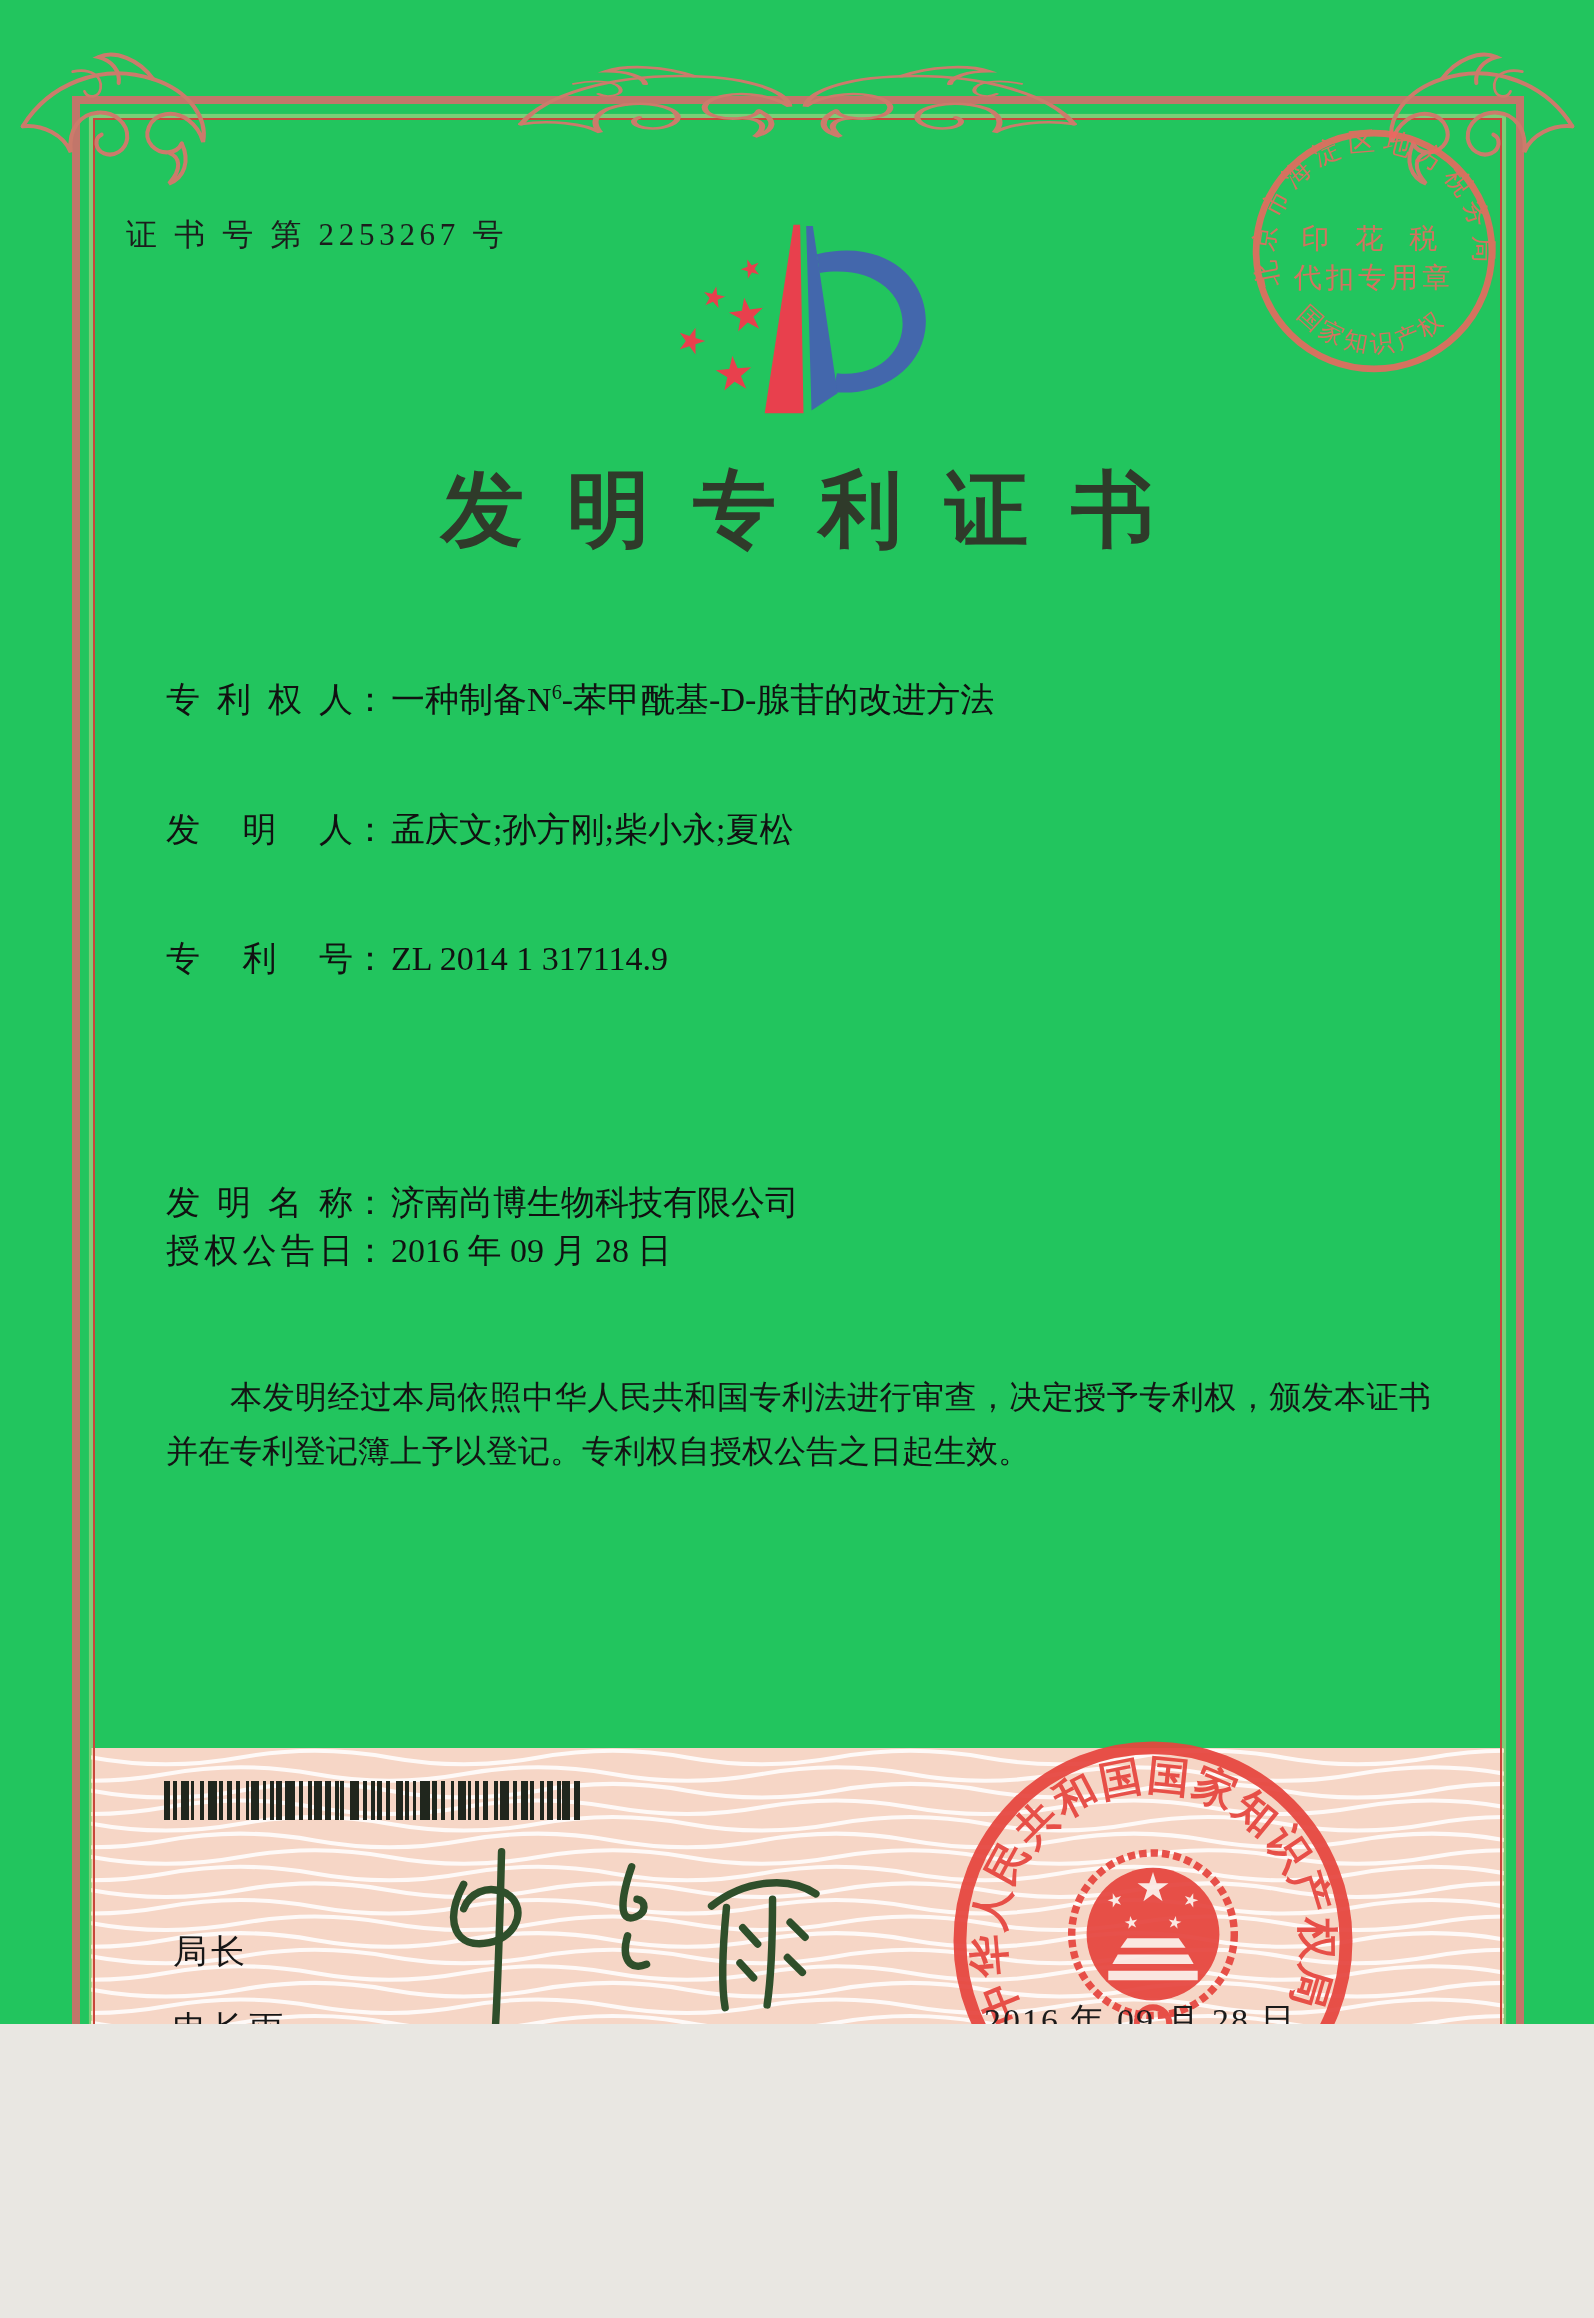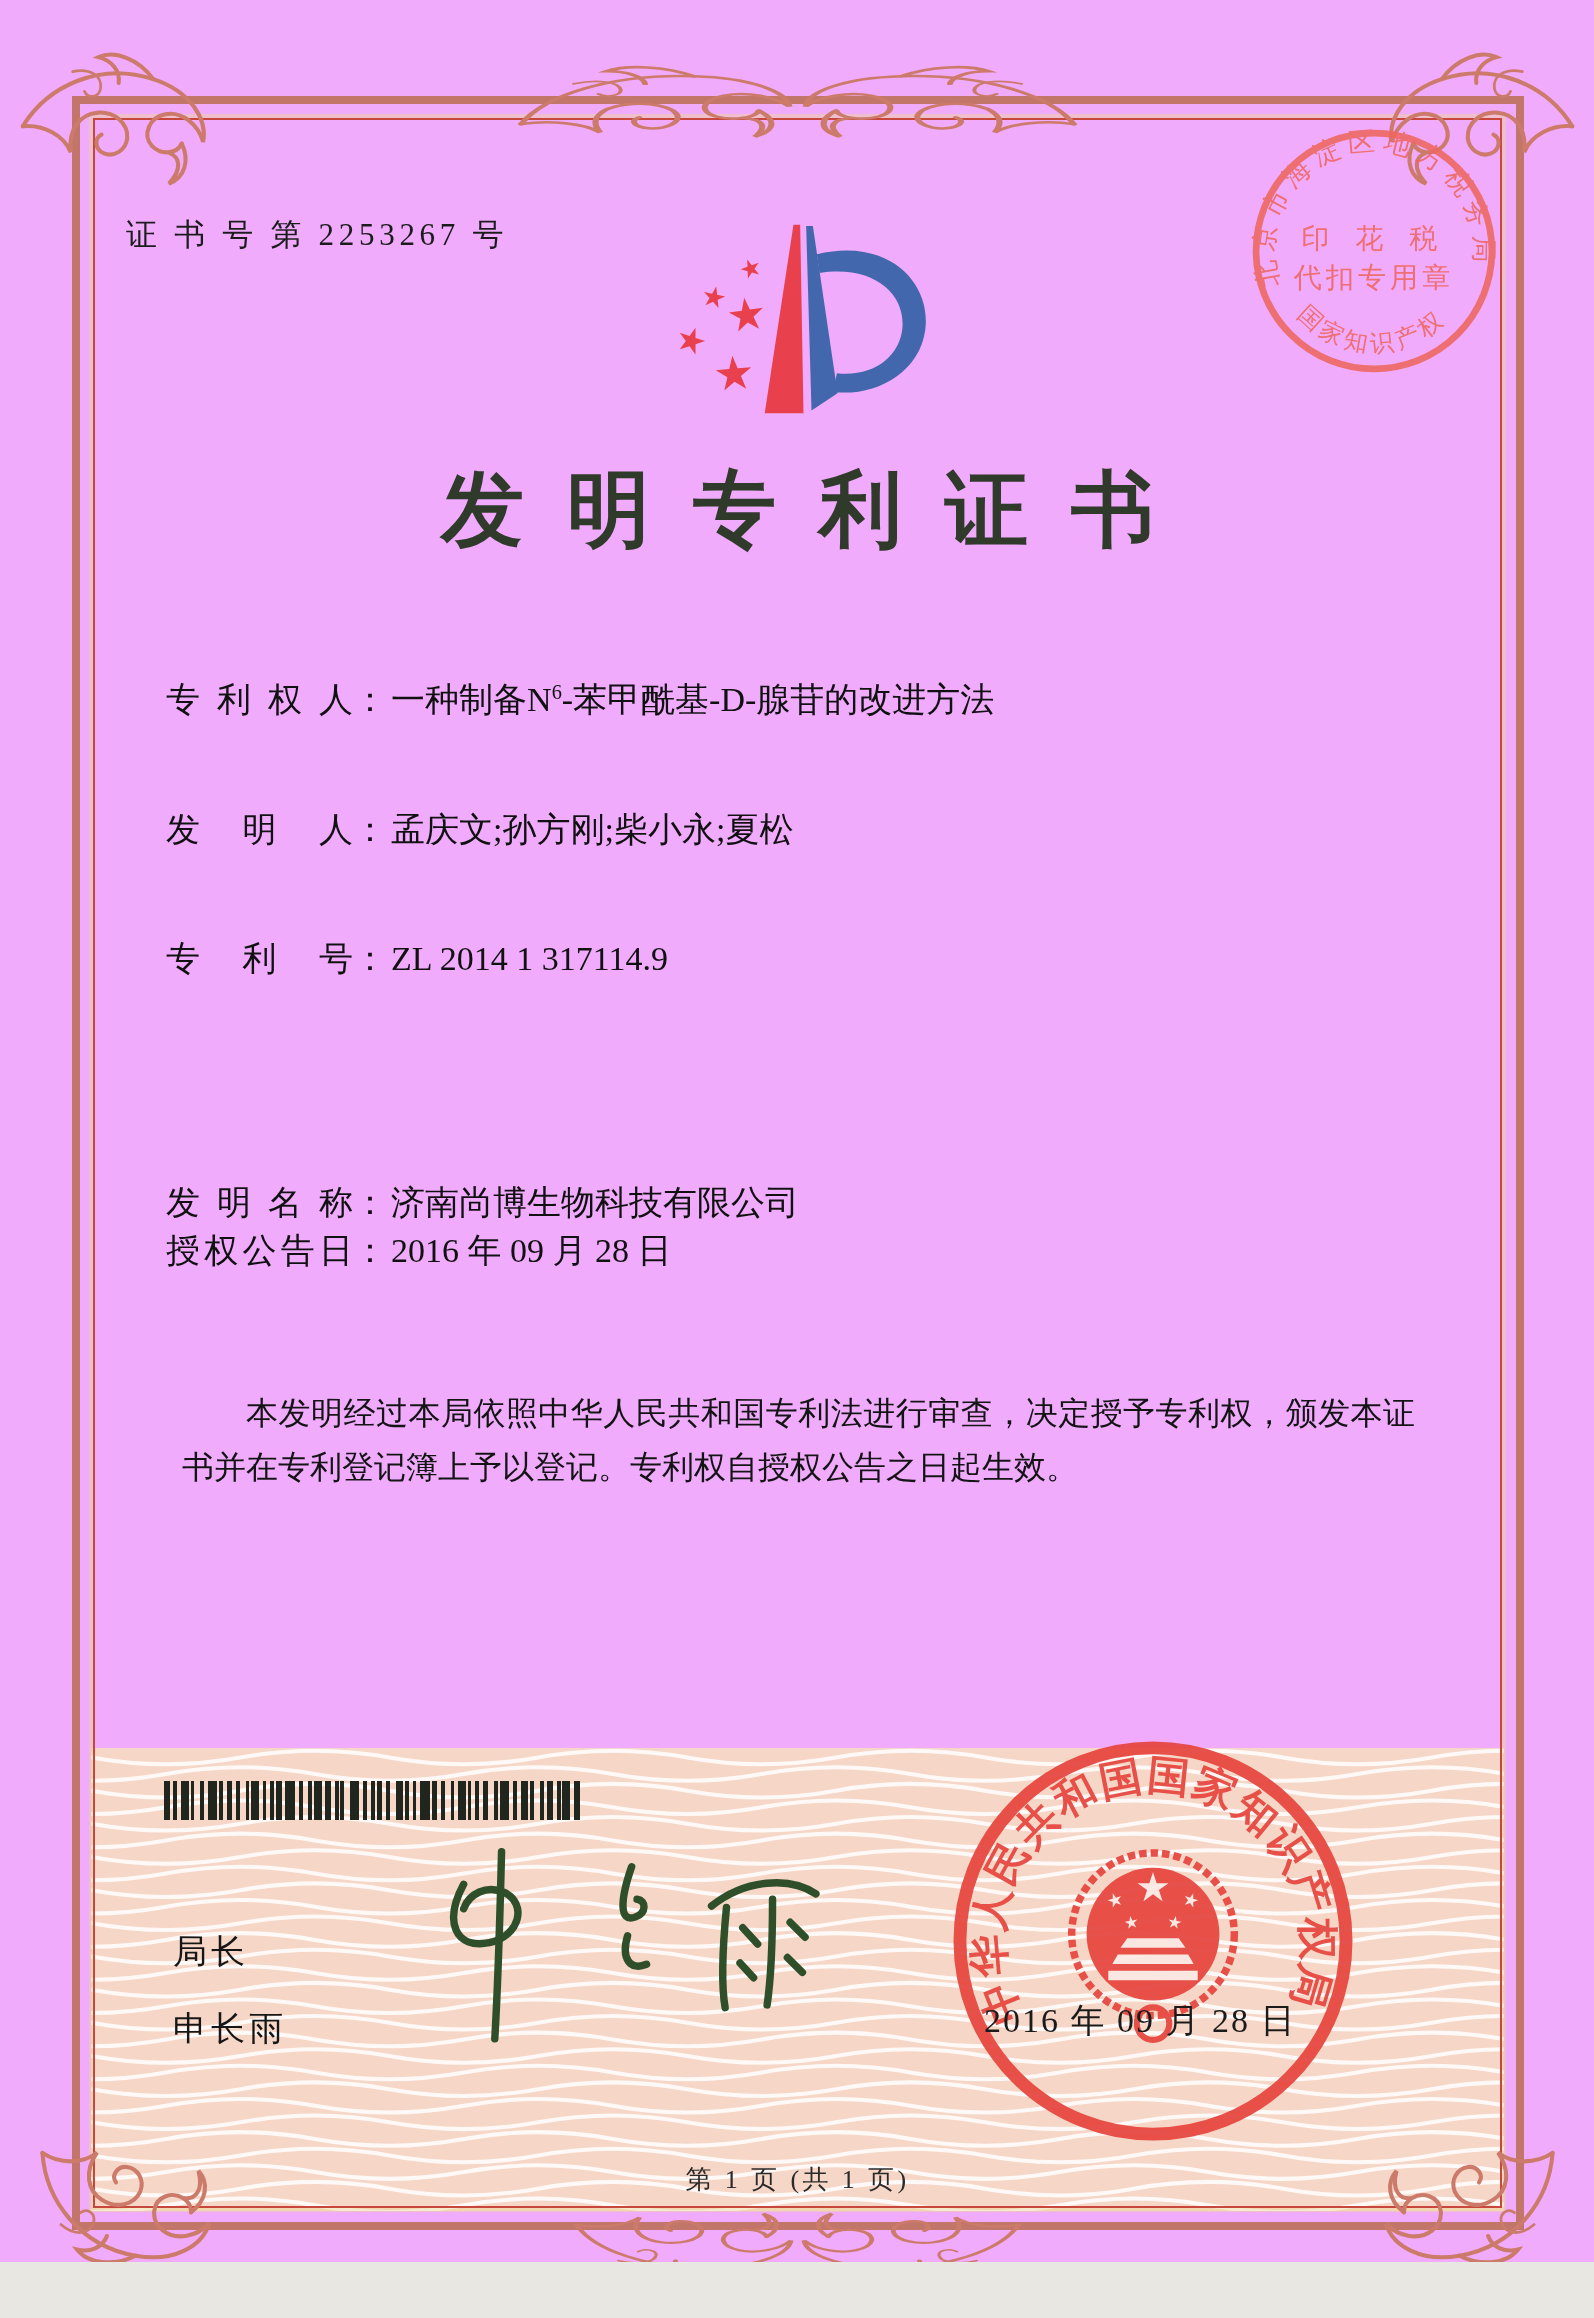--- a/index.html
+++ b/index.html
@@ -1,31 +1,31 @@
 <!DOCTYPE html>
 <html style="font-size:11px"><head>
 <meta charset="utf-8">
 <style>
   html,body{margin:0;padding:0;background:#e9e7e2;}
-  #page{position:relative;width:1595px;height:2262px;background:#f0abfc;overflow:hidden;
+  #page{position:relative;width:1595px;height:2024px;background:#22c55e;overflow:hidden;
         font-family:"Liberation Serif","DejaVu Serif",serif;color:#151515;}
   .abs{position:absolute;}
   
   #frame-outer{left:72px;top:96px;width:1452px;height:2134px;border:8.8px solid #c2766a;box-sizing:border-box;}
   #frame-inner{left:93px;top:118px;width:1409px;height:2090px;border:2px solid #c8473c;
                box-shadow:0 0 0 4.1px rgba(238,216,150,.45);box-sizing:border-box;}
   #cert-number{left:126px;top:214px;font-size:31px;letter-spacing:4.7px;color:#1c1c1c;}
   #page-title{left:0;right:0;top:455px;text-align:center;font-size:83px;font-weight:bold;
               color:#2f3a2a;letter-spacing:43px;text-indent:43px;}
   .field{left:166px;font-size:34px;white-space:nowrap;color:#111;}
   .f-label{display:inline-block;width:187px;text-align:justify;text-align-last:justify;vertical-align:bottom;}
   .f-colon{display:inline-block;margin-right:4.1px;}
   .field sup{font-size:20.3px;vertical-align:super;}
   #body-text{left:166px;top:1370px;width:1265px;font-size:32px;line-height:54px;text-align:justify;color:#141414;}
-  #body-text p{margin:16px;text-indent:2em;}
+  #body-text p{margin:0;text-indent:2em;}
   #waves-svg{left:91px;top:1748px;}
   #barcode{left:164px;top:1781px;width:434px;height:39px;white-space:nowrap;font-size:0;}
   #barcode span{display:inline-block;height:39px;background:#20261d;vertical-align:top;}
   #director-label{left:173px;top:1929px;font-size:34px;letter-spacing:4.1px;color:#161616;}
   #director-name{left:173px;top:2006px;font-size:34px;letter-spacing:4.1px;color:#161616;}
   #signature-svg{left:393px;top:1841px;}
   #seal-svg{left:943px;top:1731px;opacity:.93;}
   #seal-date{left:984px;top:1998px;font-size:34px;color:#1b1b1b;letter-spacing:2px;z-index:5;}
   #page-footer{left:0;right:0;top:2162px;text-align:center;font-size:26px;letter-spacing:3.4px;color:#2a2a2a;}
   #tax-stamp-svg{left:1240px;top:117px;opacity:.88;}

